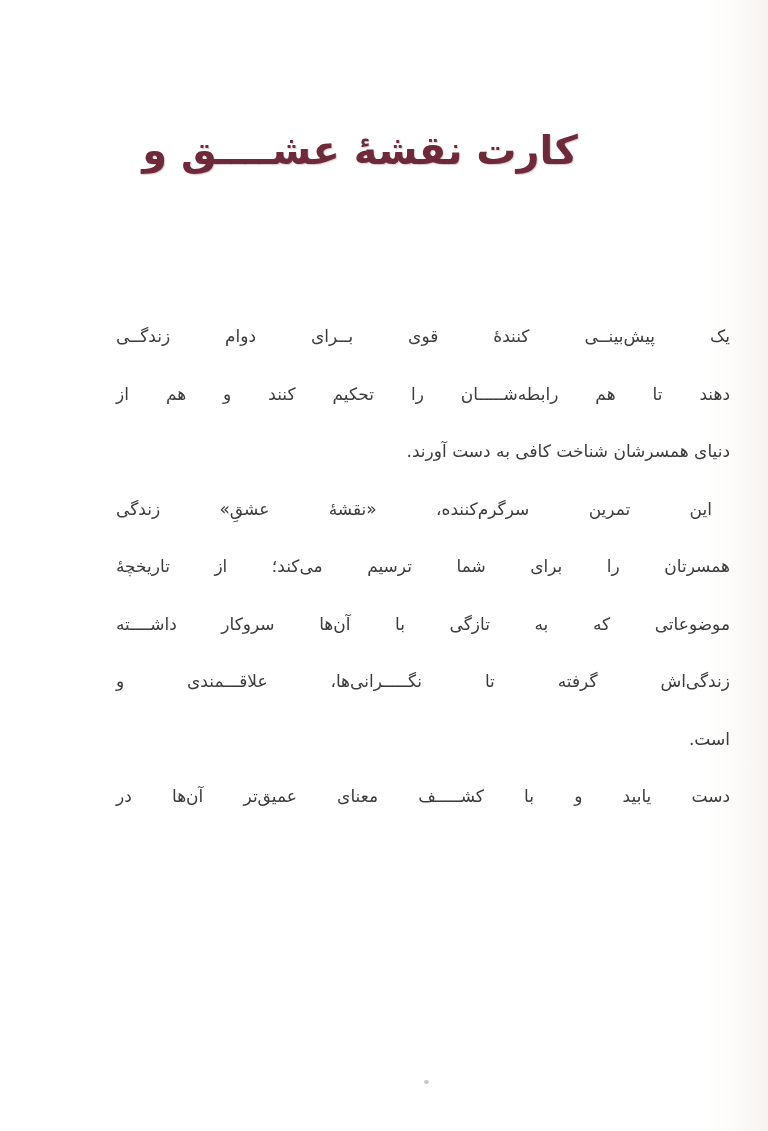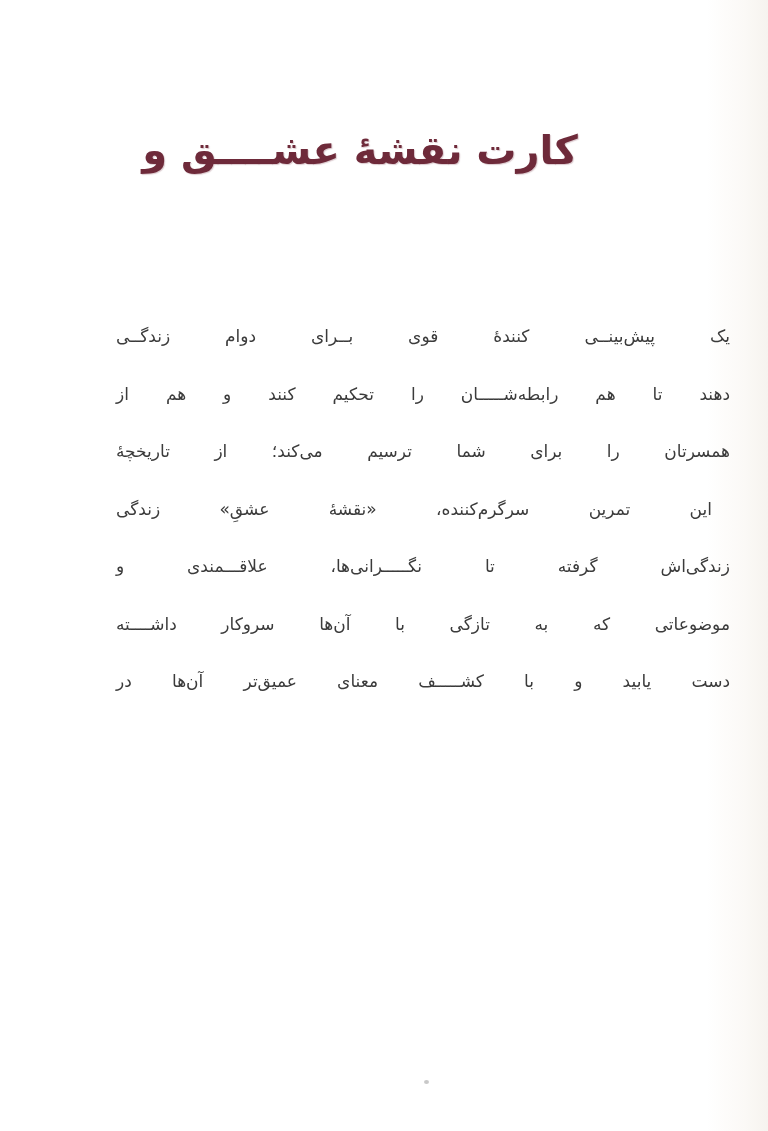--- a/index.html
+++ b/index.html
@@ -50,23 +50,25 @@
 <div class="page">
 
   <div class="title">
     <div>کارت نقشهٔ عشــــق و</div>
   </div>
 
   <div class="body-text">
 
     <span class="line">یک پیش‌بینــی کنندهٔ قوی بــرای دوام زندگــی</span>
     <span class="line">دهند تا هم رابطه‌شـــــان را تحکیم کنند و هم از</span>
+    <span class="line last">دنیای همسرشان شناخت کافی به دست آورند.</span>
 
+    <span class="line indent">این تمرین سرگرم‌کننده، «نقشهٔ عشقِ» زندگی</span>
     <span class="line">همسرتان را برای شما ترسیم می‌کند؛ از  تاریخچهٔ</span>
-    <span class="line indent">این تمرین سرگرم‌کننده، «نقشهٔ عشقِ» زندگی</span>
+    <span class="line">موضوعاتی که به تازگی با آن‌ها سروکار  داشــــته</span>
     <span class="line">زندگی‌اش گرفته تا نگـــــرانی‌ها، علاقـــمندی و</span>
-    <span class="line">موضوعاتی که به تازگی با آن‌ها سروکار  داشــــته</span>
+    <span class="line last">است.</span>
 
     <span class="line">دست یابید و با کشـــــف معنای عمیق‌تر آن‌ها در</span>
   </div>
 
   <div class="dot"></div>
 </div>
 
 </body></html>

